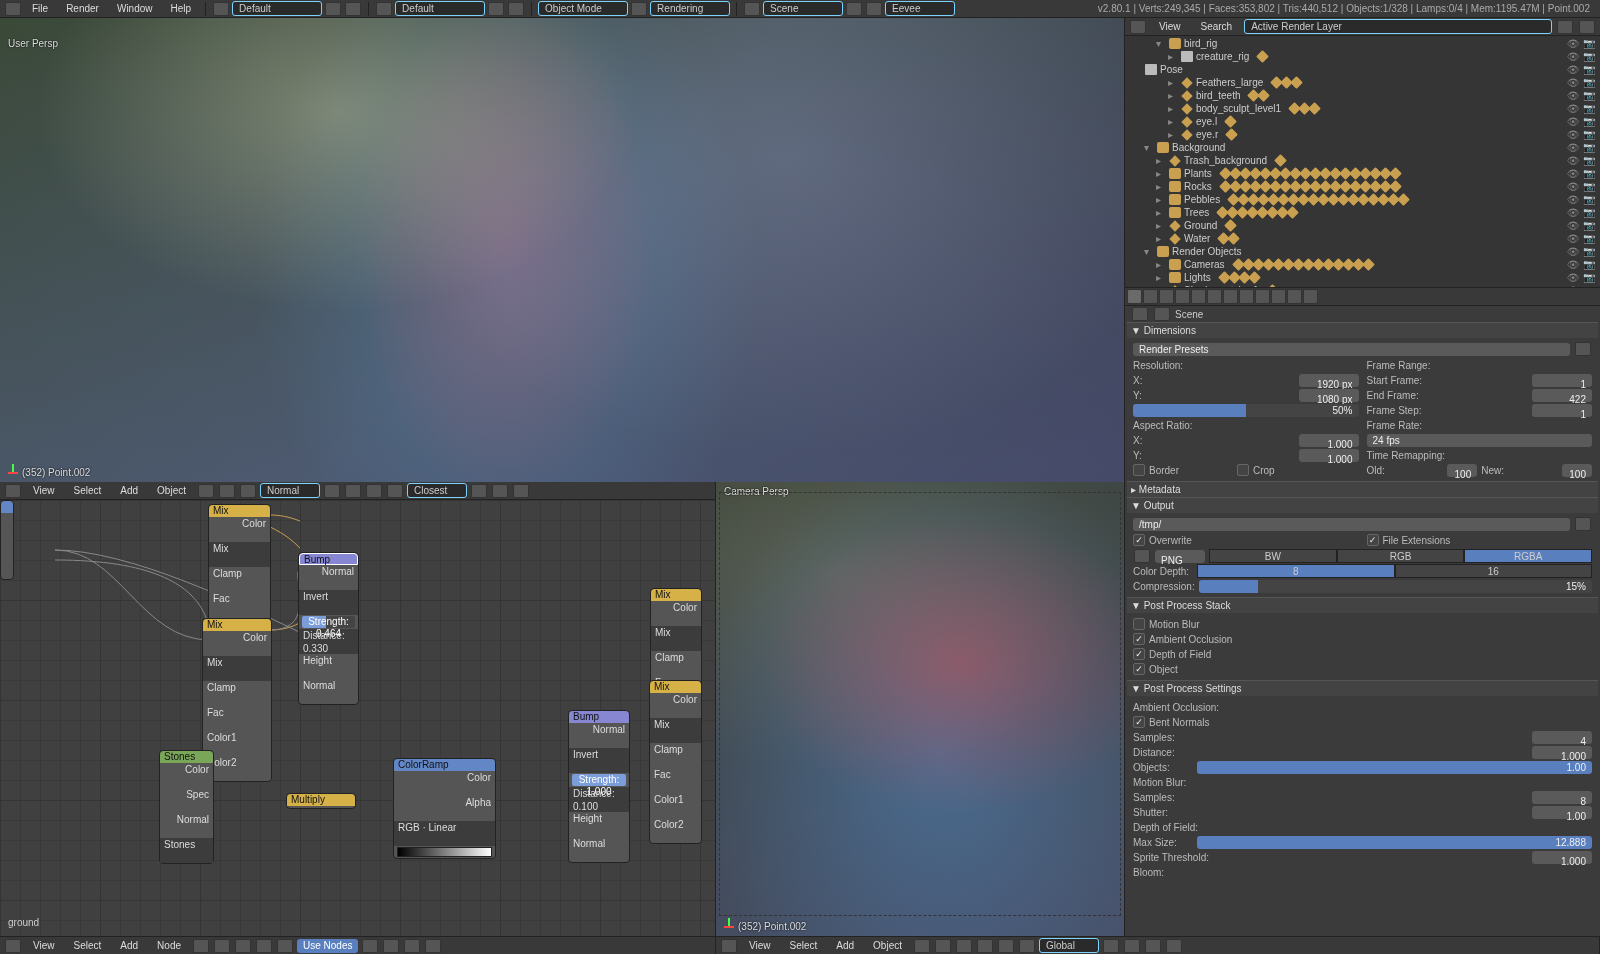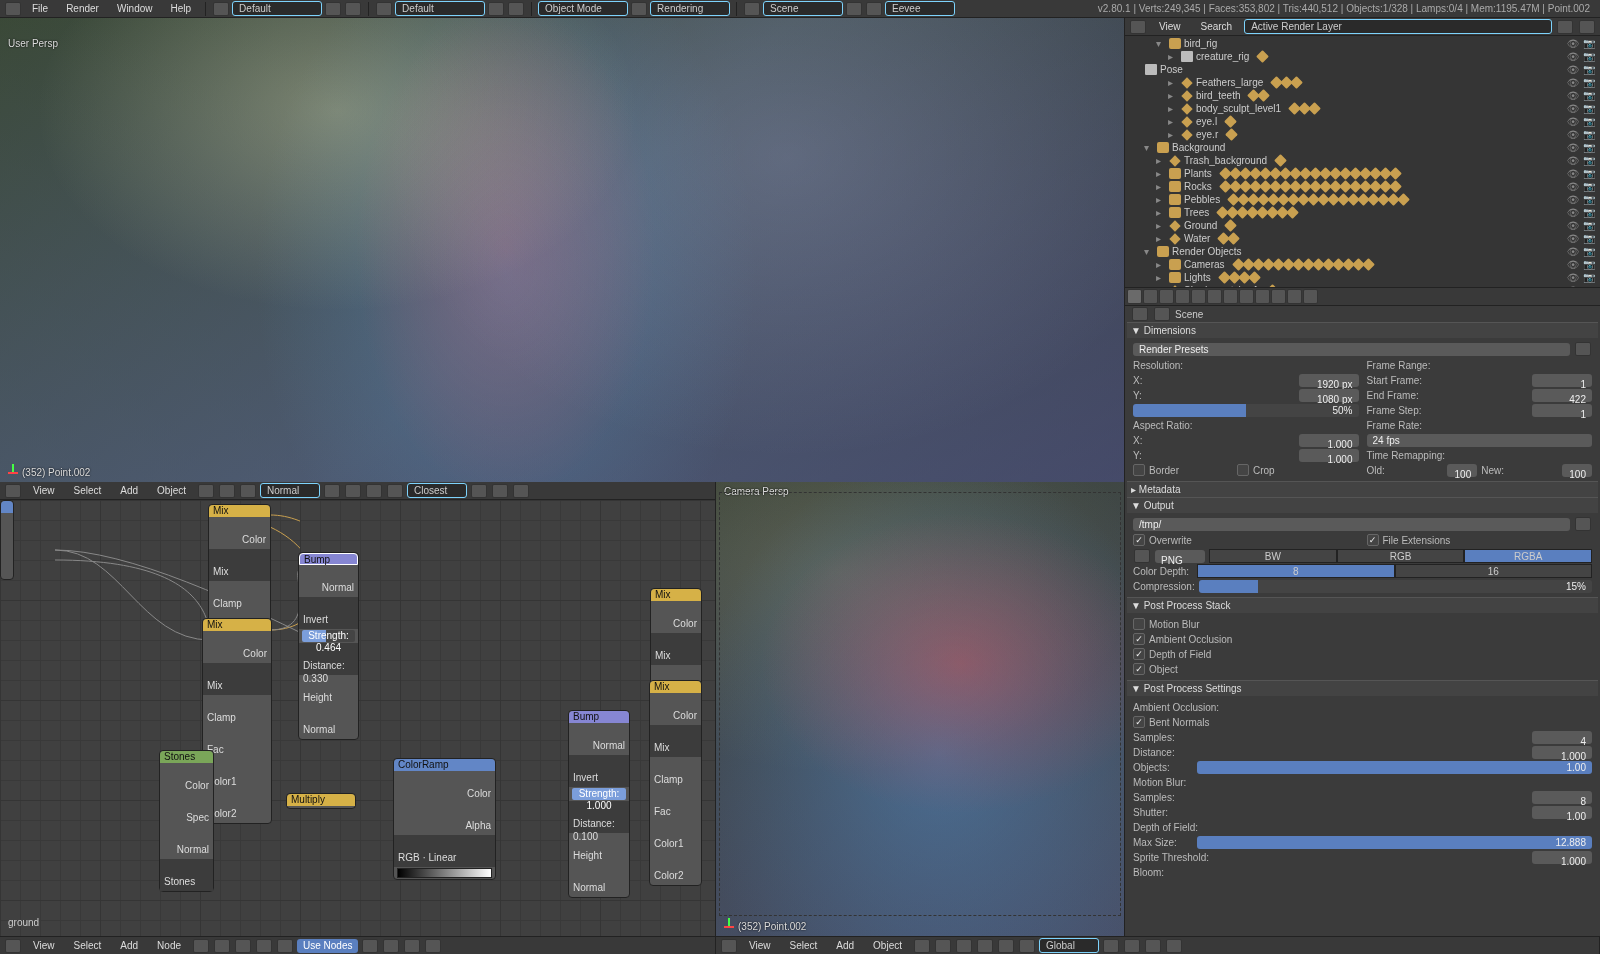--- a/index.html
+++ b/index.html
@@ -45,21 +45,21 @@
 svg.wires path { stroke:#888; stroke-width:1; fill:none; }
 svg.wires path.y { stroke:#c9a050; }
 
 .node { position:absolute; background:#555; border:1px solid #222; border-radius:4px; font-size:9px; }
 .node .nh { height:12px; border-radius:4px 4px 0 0; padding:0 4px; line-height:12px; color:#111; }
 .node.sel .nh { border:1px solid #fff; }
 .nh.yellow { background:#d6b147; }
 .nh.purple { background:#8686d3; }
 .nh.green { background:#7aa659; }
 .nh.blue { background:#6286c6; }
-.node .nr { height:25px; line-height:13px; padding:16px 4px; color:#ddd; }
+.node .nr { height:25px; line-height:13px; padding:0 4px; color:#ddd; }
 .node .nr.dark { background:#3c3c3c; }
 .node .bar { height:12px; background:linear-gradient(90deg,#7b9edb 45%,#444 45%); border-radius:2px; margin:1px 3px; color:#fff; text-align:center; line-height:12px; }
 .node .ramp { height:10px; margin:1px 3px; background:linear-gradient(90deg,#000,#fff); border:1px solid #222; }
 
 .camera-view { flex:1; position:relative; background:linear-gradient(135deg,#3a4035,#4a5060); display:flex; flex-direction:column; }
 .cam-canvas { flex:1; position:relative; overflow:hidden; }
 .cam-canvas::before { content:""; position:absolute; inset:0; background:
   radial-gradient(ellipse 200px 150px at 60% 40%,rgba(255,70,70,.35),transparent),
   radial-gradient(ellipse 250px 300px at 55% 60%,rgba(80,140,200,.5),transparent),
   radial-gradient(ellipse 300px 200px at 30% 20%,rgba(200,200,160,.2),transparent),

